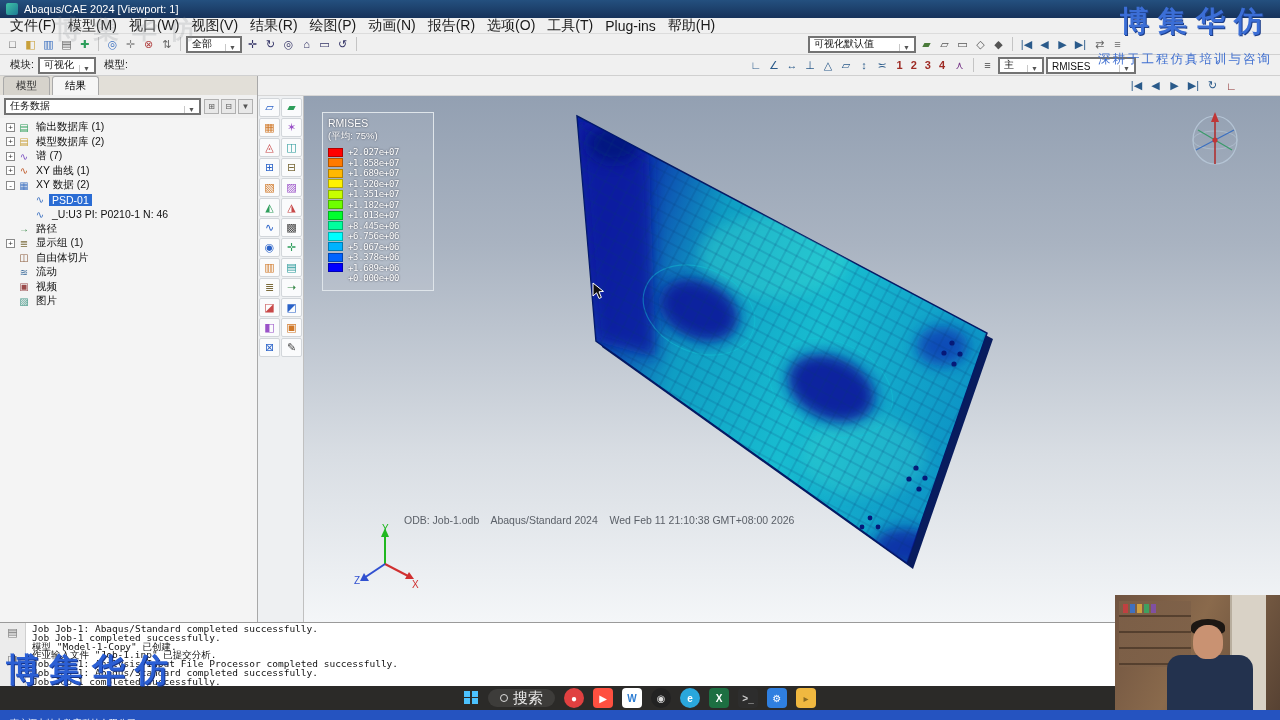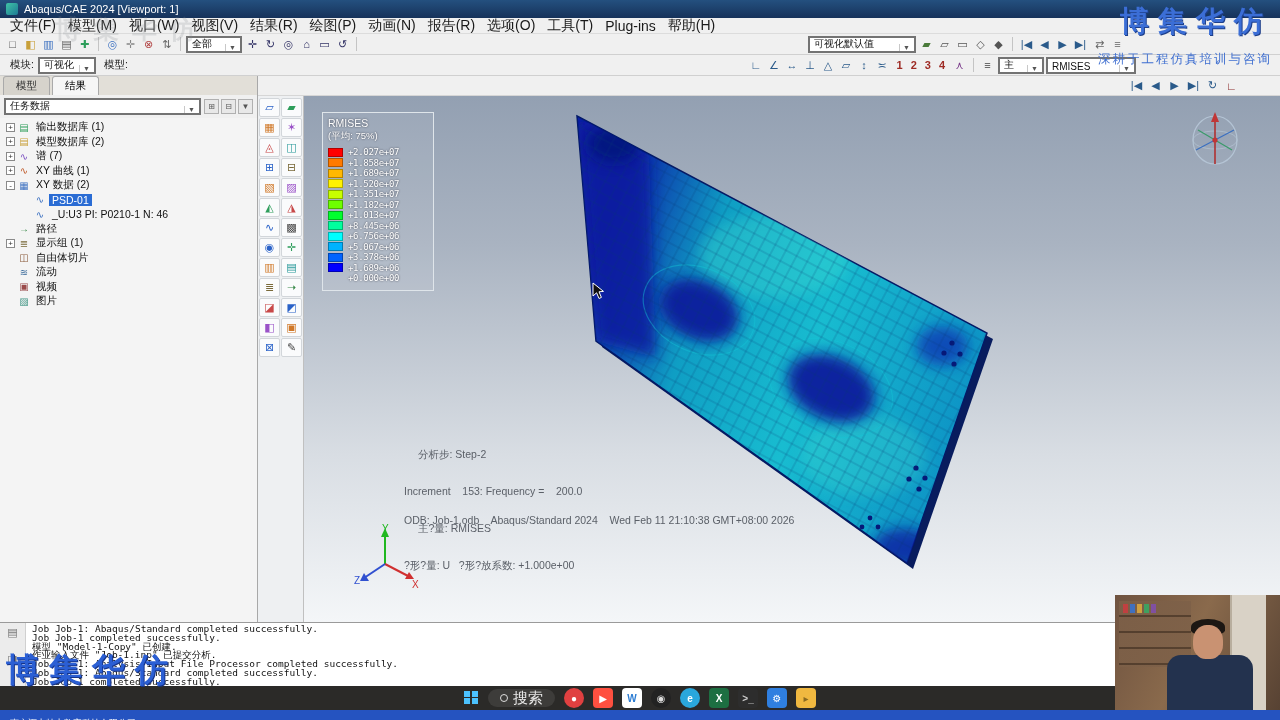--- a/index.html
+++ b/index.html
@@ -481,26 +481,20 @@
           <text x="30" y="10" font-size="10" fill="#20b820">Y</text>
           <line x1="33" y1="42" x2="58" y2="55" stroke="#d03030" stroke-width="2"></line>
           <polygon points="62,57 53,57 57,50" fill="#d03030"></polygon>
           <text x="60" y="66" font-size="10" fill="#d03030">X</text>
           <line x1="33" y1="42" x2="12" y2="56" stroke="#3050d0" stroke-width="2"></line>
           <polygon points="8,59 17,59 12,51" fill="#3050d0"></polygon>
           <text x="2" y="62" font-size="10" fill="#3050d0">Z</text>
         </svg>
 
         <div class="vp-odb">ODB: Job-1.odb    Abaqus/Standard 2024    Wed Feb 11 21:10:38 GMT+08:00 2026</div>
-        <div class="vp-info">
-          <div class="ind">分析步: Step-2</div>
-          <div>Increment    153: Frequency =    200.0</div>
-          <div class="ind">主?量: RMISES</div>
-          <div>?形?量: U   ?形?放系数: +1.000e+00</div>
-        </div>
 
         <svg class="cursor" width="14" height="18" viewBox="0 0 14 18">
           <path d="M1,1 L1,14 L4.6,10.8 L7,16.5 L9.4,15.4 L7,9.8 L11.5,9.4 Z" fill="#111" stroke="#fff" stroke-width="1"></path>
         </svg>
 
       </div>
     </div>
   </div>
 </div>
 

